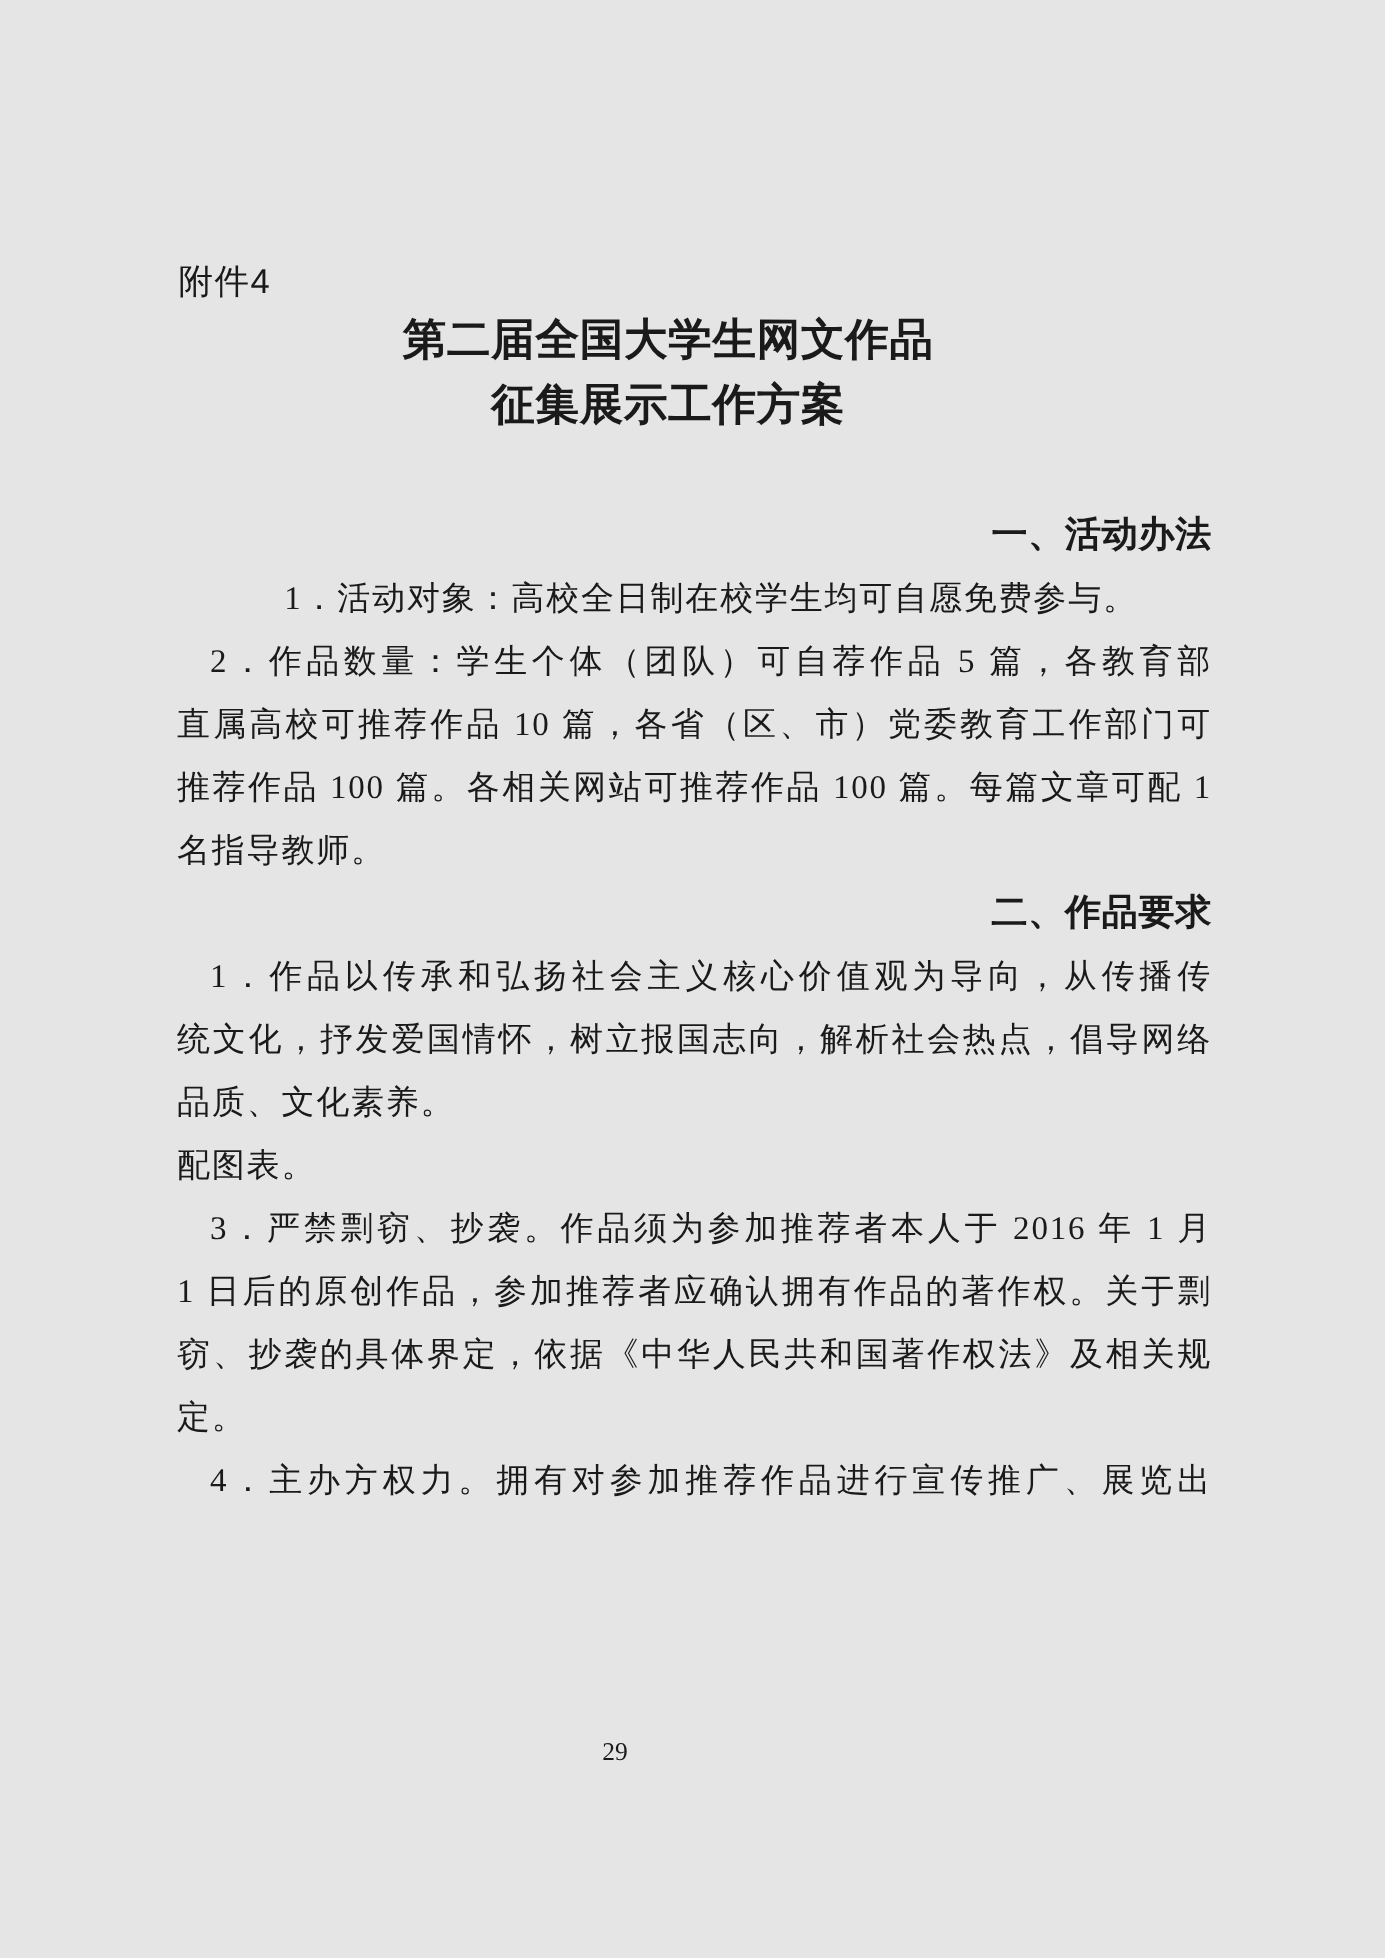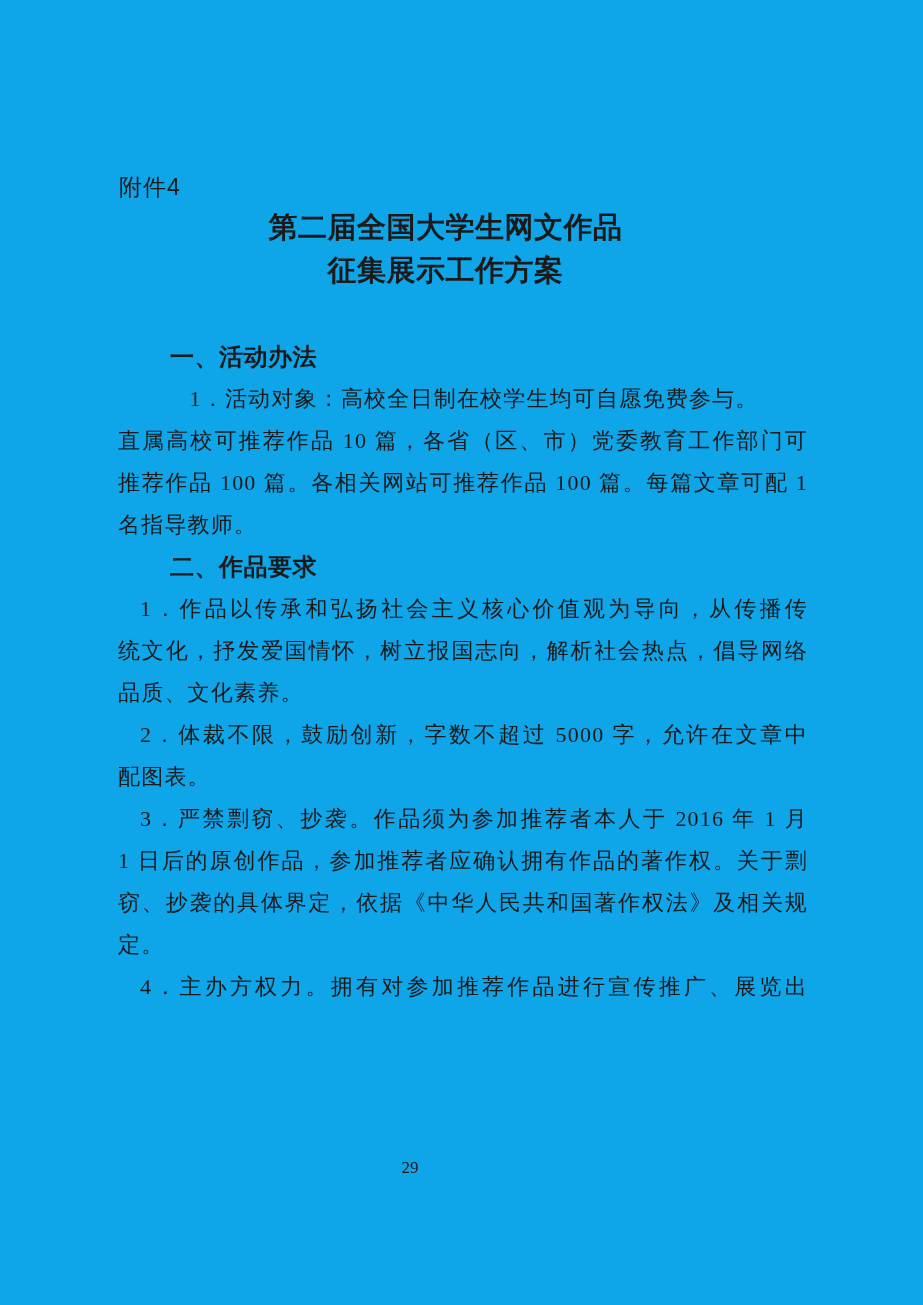--- a/index.html
+++ b/index.html
@@ -1,20 +1,20 @@
 <!DOCTYPE html>
 <html><head>
 <meta charset="utf-8">
 <style>
   html, body { margin: 0; padding: 0; background: #ffffff; }
   .page {
     position: relative;
     width: 923px;
     height: 1305px;
-    background: #0ea5e9;
+    background: #e5e5e5;
     color: #1a1a1a;
     font-family: "Liberation Serif", "DejaVu Serif", serif;
     overflow: hidden;
   }
   .attachment {
     position: absolute;
     left: 119px;
     top: 172px;
     font-family: "Liberation Sans", "DejaVu Sans", sans-serif;
     font-weight: 500;
@@ -49,20 +49,21 @@
     text-align: justify;
     text-align-last: justify;
   }
   .ln.ind { padding-left: 22px; text-align: center; }
   .ln.hd {
     padding-left: 52px;
     font-family: Liberation Sans, sans-serif;
     font-weight: bold;
     font-size: 24px;
     letter-spacing: 0.5px;
+    text-align: right;
   }
   .pagenum {
     position: absolute;
     left: 0;
     top: 1158px;
     width: 820px;
     text-align: center;
     font-size: 17px;
   }
 </style>
@@ -75,29 +76,29 @@
 
   <div class="title">
     <div>第二届全国大学生网文作品</div>
     <div>征集展示工作方案</div>
   </div>
 
   <div class="body">
 
     <div class="ln hd">一、活动办法</div>
     <div class="ln ind">1．活动对象：高校全日制在校学生均可自愿免费参与。</div>
+    <div class="ln ind j">2．作品数量：学生个体（团队）可自荐作品 5 篇，各教育部</div>
     <div class="ln j">直属高校可推荐作品 10 篇，各省（区、市）党委教育工作部门可</div>
     <div class="ln j">推荐作品 100 篇。各相关网站可推荐作品 100 篇。每篇文章可配 1</div>
     <div class="ln">名指导教师。</div>
 
     <div class="ln hd">二、作品要求</div>
     <div class="ln ind j">1．作品以传承和弘扬社会主义核心价值观为导向，从传播传</div>
     <div class="ln j">统文化，抒发爱国情怀，树立报国志向，解析社会热点，倡导网络</div>
     <div class="ln">品质、文化素养。</div>
-    <div class="ln ind j">2．体裁不限，鼓励创新，字数不超过 5000 字，允许在文章中</div>
     <div class="ln">配图表。</div>
     <div class="ln ind j">3．严禁剽窃、抄袭。作品须为参加推荐者本人于 2016 年 1 月</div>
     <div class="ln j">1 日后的原创作品，参加推荐者应确认拥有作品的著作权。关于剽</div>
     <div class="ln j">窃、抄袭的具体界定，依据《中华人民共和国著作权法》及相关规</div>
     <div class="ln">定。</div>
     <div class="ln ind j">4．主办方权力。拥有对参加推荐作品进行宣传推广、展览出</div>
 
   </div>
 
   <div class="pagenum">29</div>

